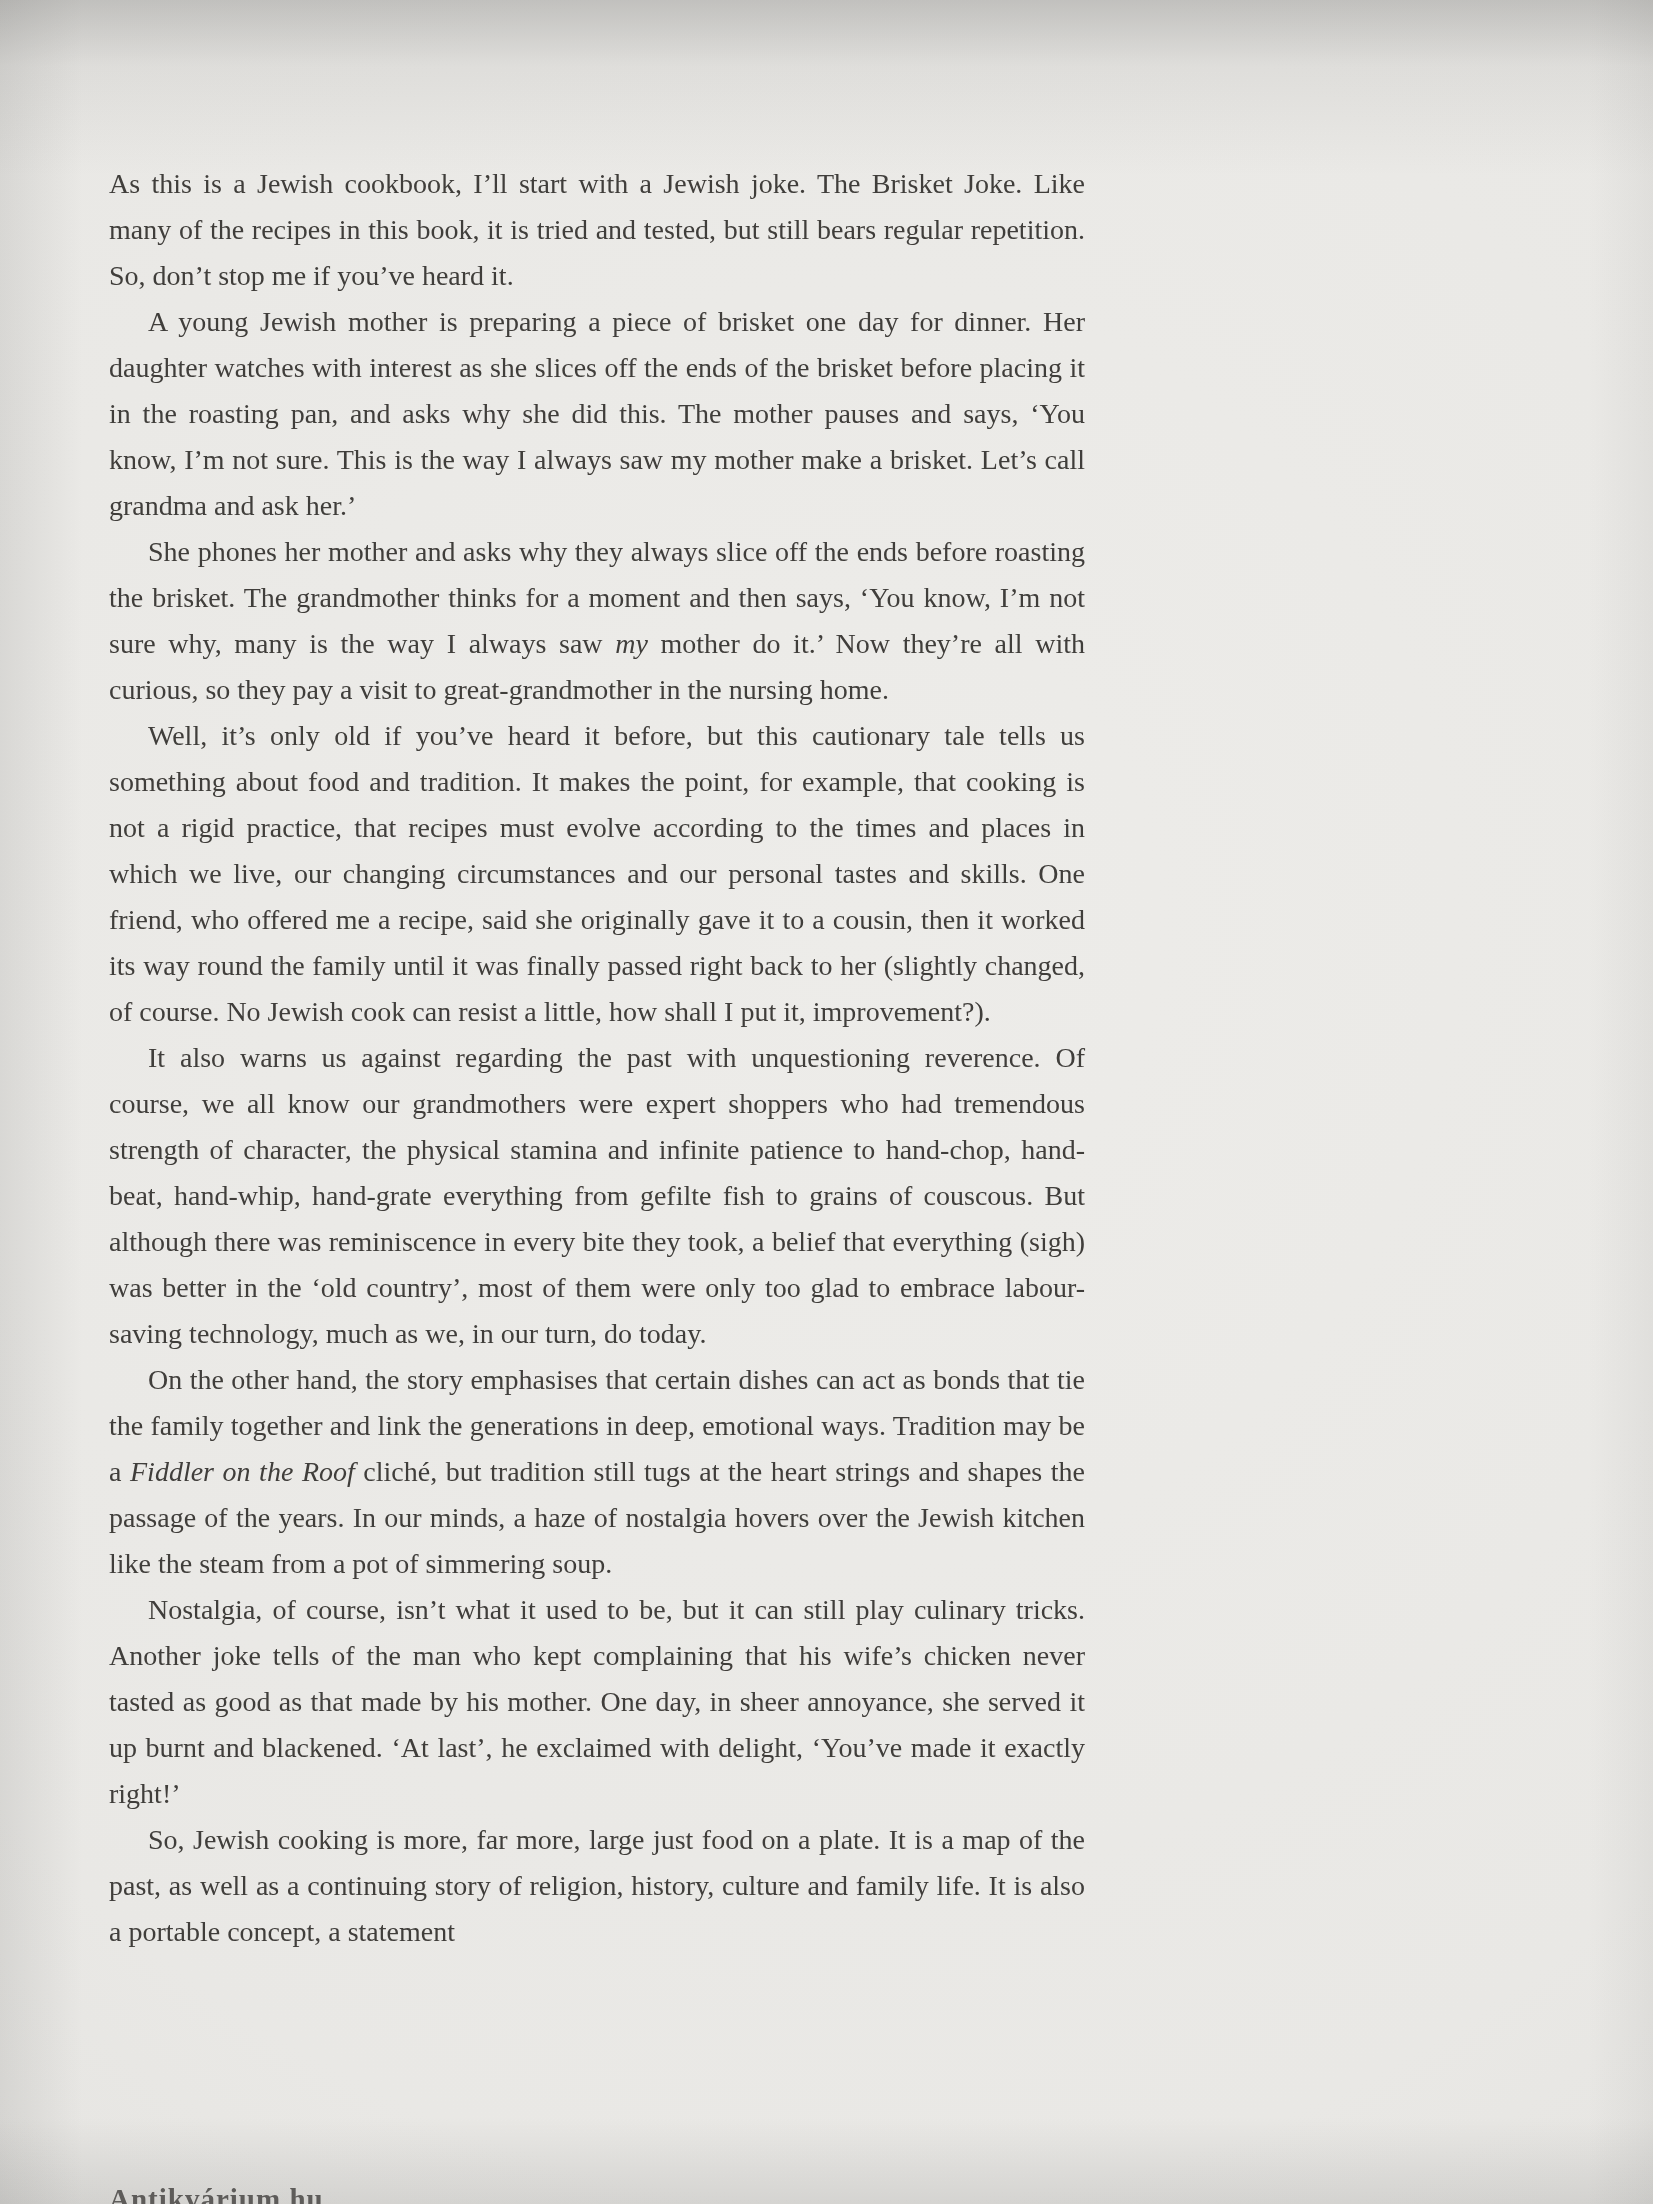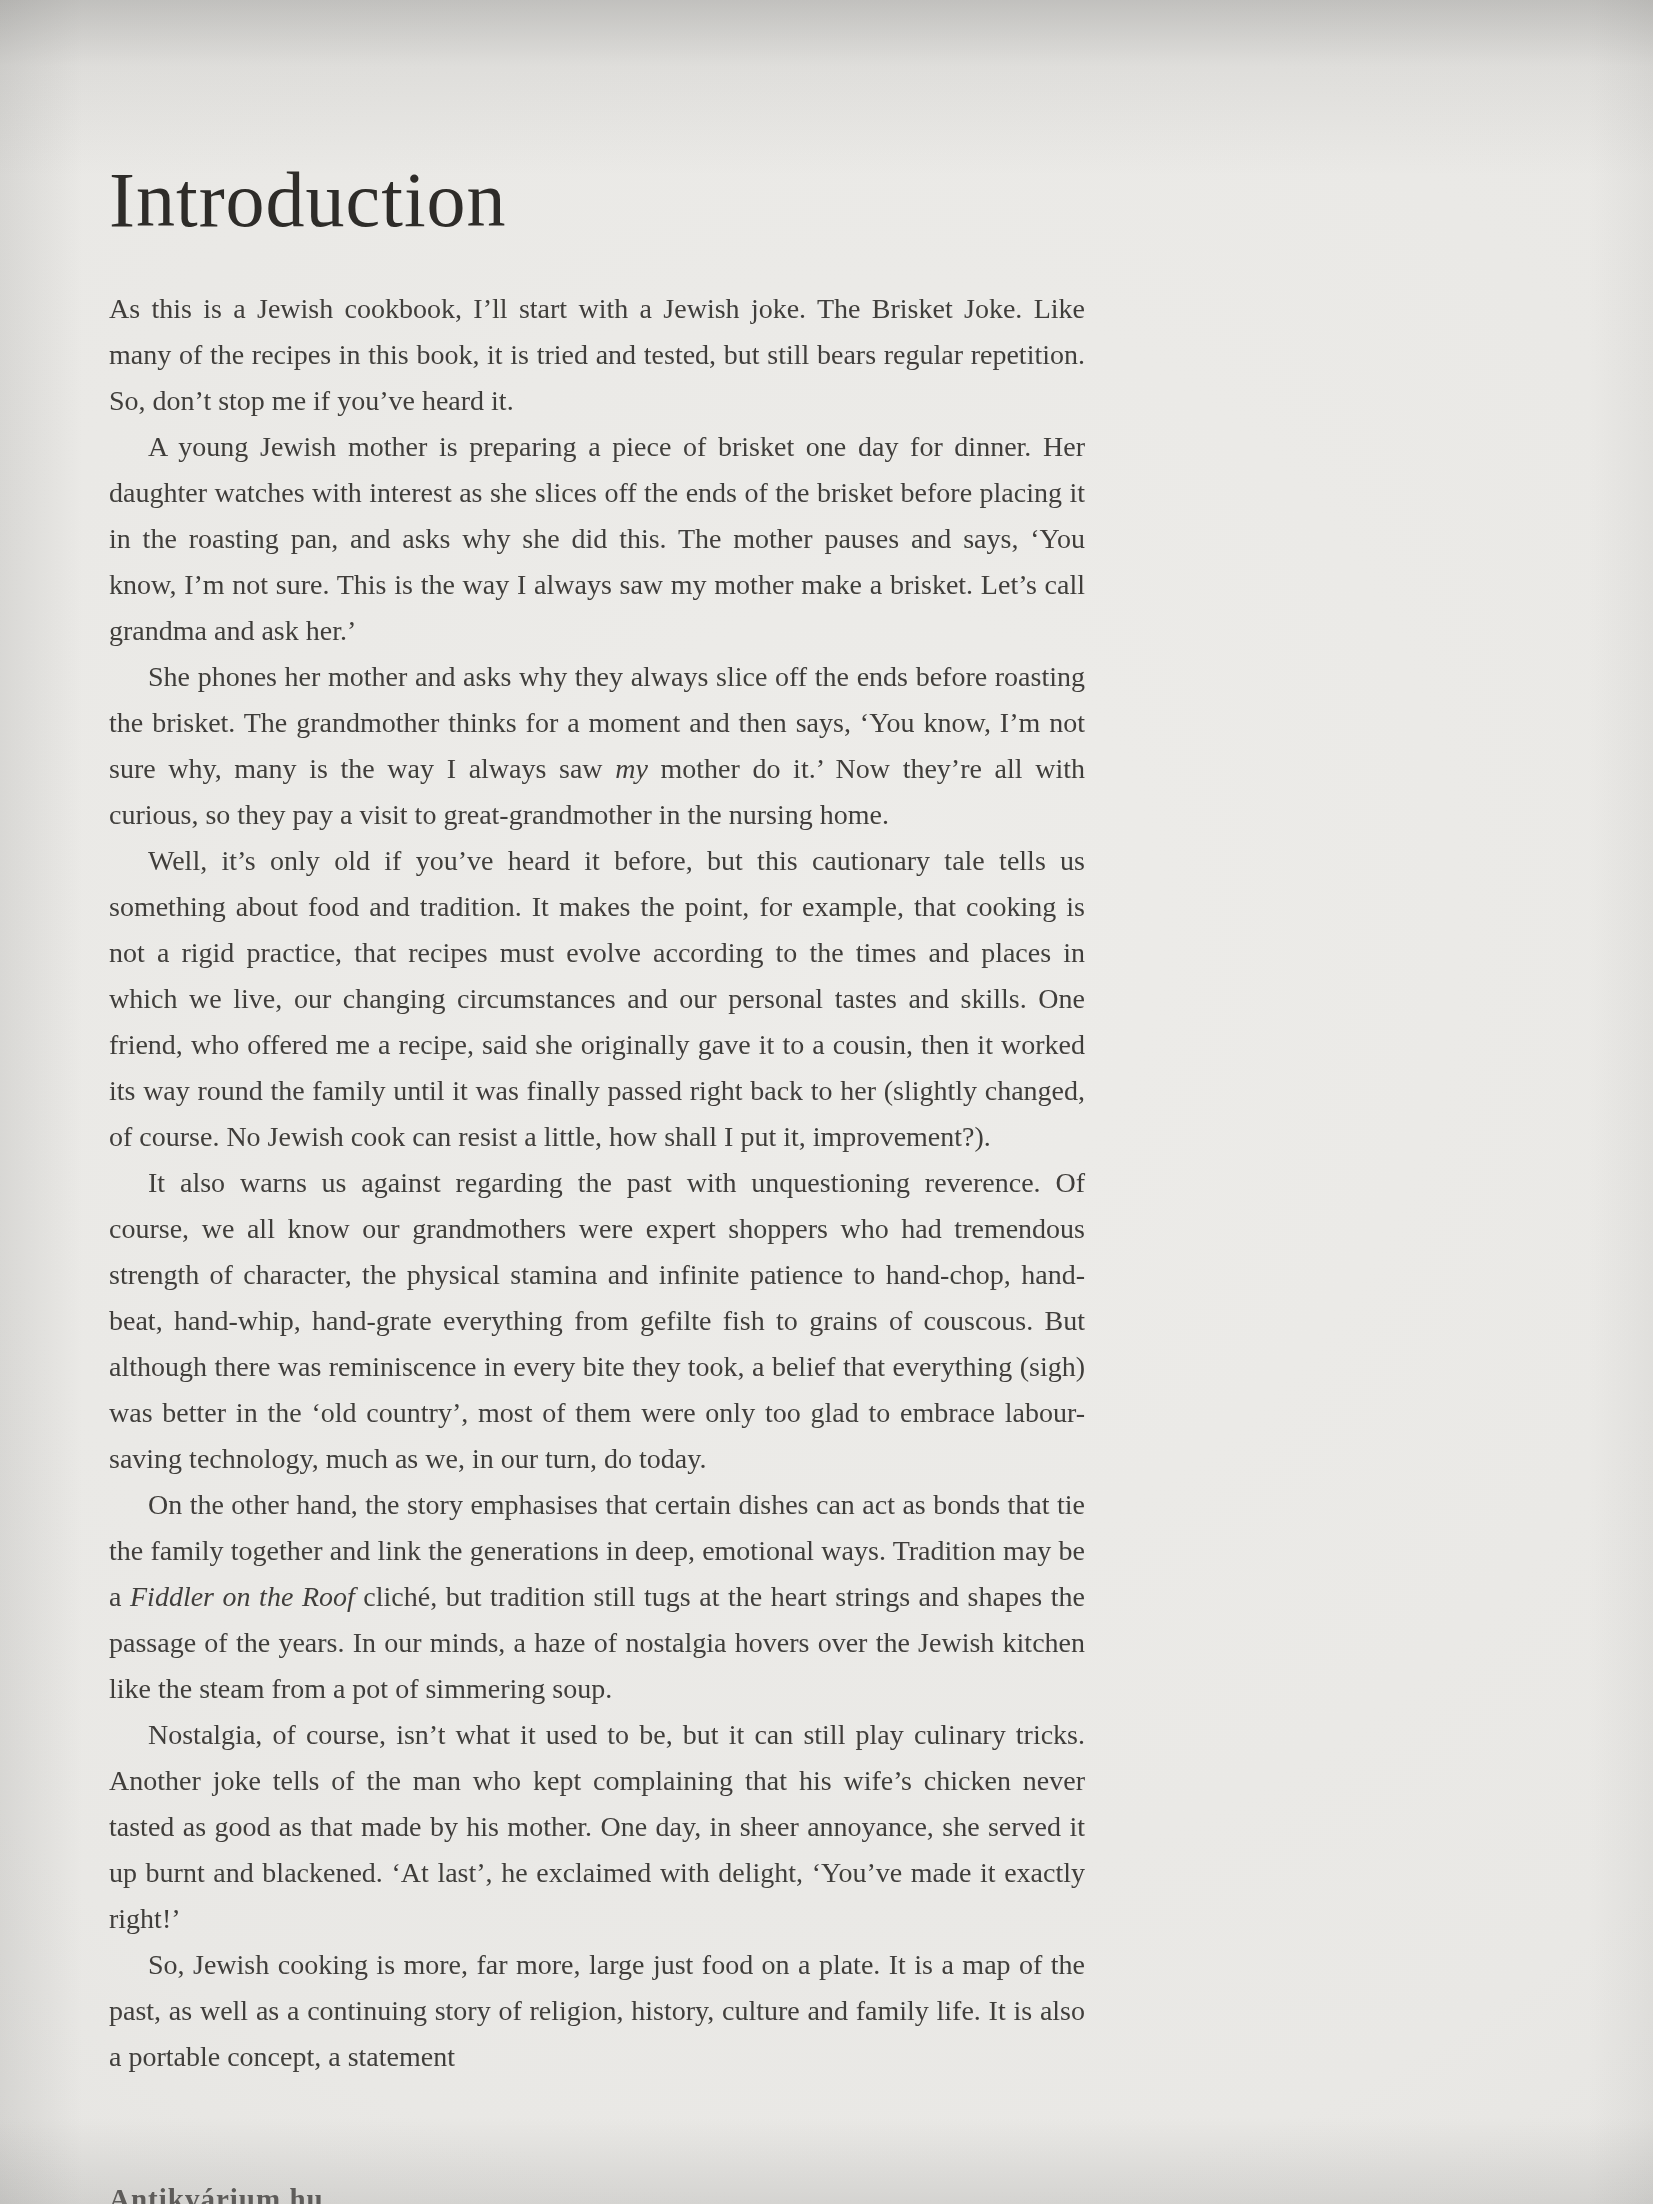--- a/index.html
+++ b/index.html
@@ -59,21 +59,20 @@
     color: #4a4846;
     letter-spacing: 1px;
     opacity: 0.85;
   }
 </style>
 </head>
 <body>
 
 <div class="book-page">
   <div class="content">
-    <h1 class="page-title">Introduction</h1>
     <div class="body-text">
         <p class="para"><span>As this is a Jewish cookbook, I’ll start with a Jewish joke. The Brisket Joke. Like many of the recipes in this book, it is tried and tested, but still bears regular repetition. So, don’t stop me if you’ve heard it.</span></p>
         <p class="para indent"><span>A young Jewish mother is preparing a piece of brisket one day for dinner. Her daughter watches with interest as she slices off the ends of the brisket before placing it in the roasting pan, and asks why she did this. The mother pauses and says, ‘You know, I’m not sure. This is the way I always saw my mother make a brisket. Let’s call grandma and ask her.’</span></p>
         <p class="para indent"><span>She phones her mother and asks why they always slice off the ends before roasting the brisket. The grandmother thinks for a moment and then says, ‘You know, I’m not sure why, many is the way I always saw </span><em>my</em><span> mother do it.’ Now they’re all with curious, so they pay a visit to great-grandmother in the nursing home.</span></p>
         <p class="para indent"><span>Well, it’s only old if you’ve heard it before, but this cautionary tale tells us something about food and tradition. It makes the point, for example, that cooking is not a rigid practice, that recipes must evolve according to the times and places in which we live, our changing circumstances and our personal tastes and skills. One friend, who offered me a recipe, said she originally gave it to a cousin, then it worked its way round the family until it was finally passed right back to her (slightly changed, of course. No Jewish cook can resist a little, how shall I put it, improvement?).</span></p>
         <p class="para indent"><span>It also warns us against regarding the past with unquestioning reverence. Of course, we all know our grandmothers were expert shoppers who had tremendous strength of character, the physical stamina and infinite patience to hand-chop, hand-beat, hand-whip, hand-grate everything from gefilte fish to grains of couscous. But although there was reminiscence in every bite they took, a belief that everything (sigh) was better in the ‘old country’, most of them were only too glad to embrace labour-saving technology, much as we, in our turn, do today.</span></p>
         <p class="para indent"><span>On the other hand, the story emphasises that certain dishes can act as bonds that tie the family together and link the generations in deep, emotional ways. Tradition may be a </span><em>Fiddler on the Roof</em><span> cliché, but tradition still tugs at the heart strings and shapes the passage of the years. In our minds, a haze of nostalgia hovers over the Jewish kitchen like the steam from a pot of simmering soup.</span></p>
         <p class="para indent"><span>Nostalgia, of course, isn’t what it used to be, but it can still play culinary tricks. Another joke tells of the man who kept complaining that his wife’s chicken never tasted as good as that made by his mother. One day, in sheer annoyance, she served it up burnt and blackened. ‘At last’, he exclaimed with delight, ‘You’ve made it exactly right!’</span></p>
         <p class="para indent"><span>So, Jewish cooking is more, far more, large just food on a plate. It is a map of the past, as well as a continuing story of religion, history, culture and family life. It is also a portable concept, a statement</span></p>
       </div>

